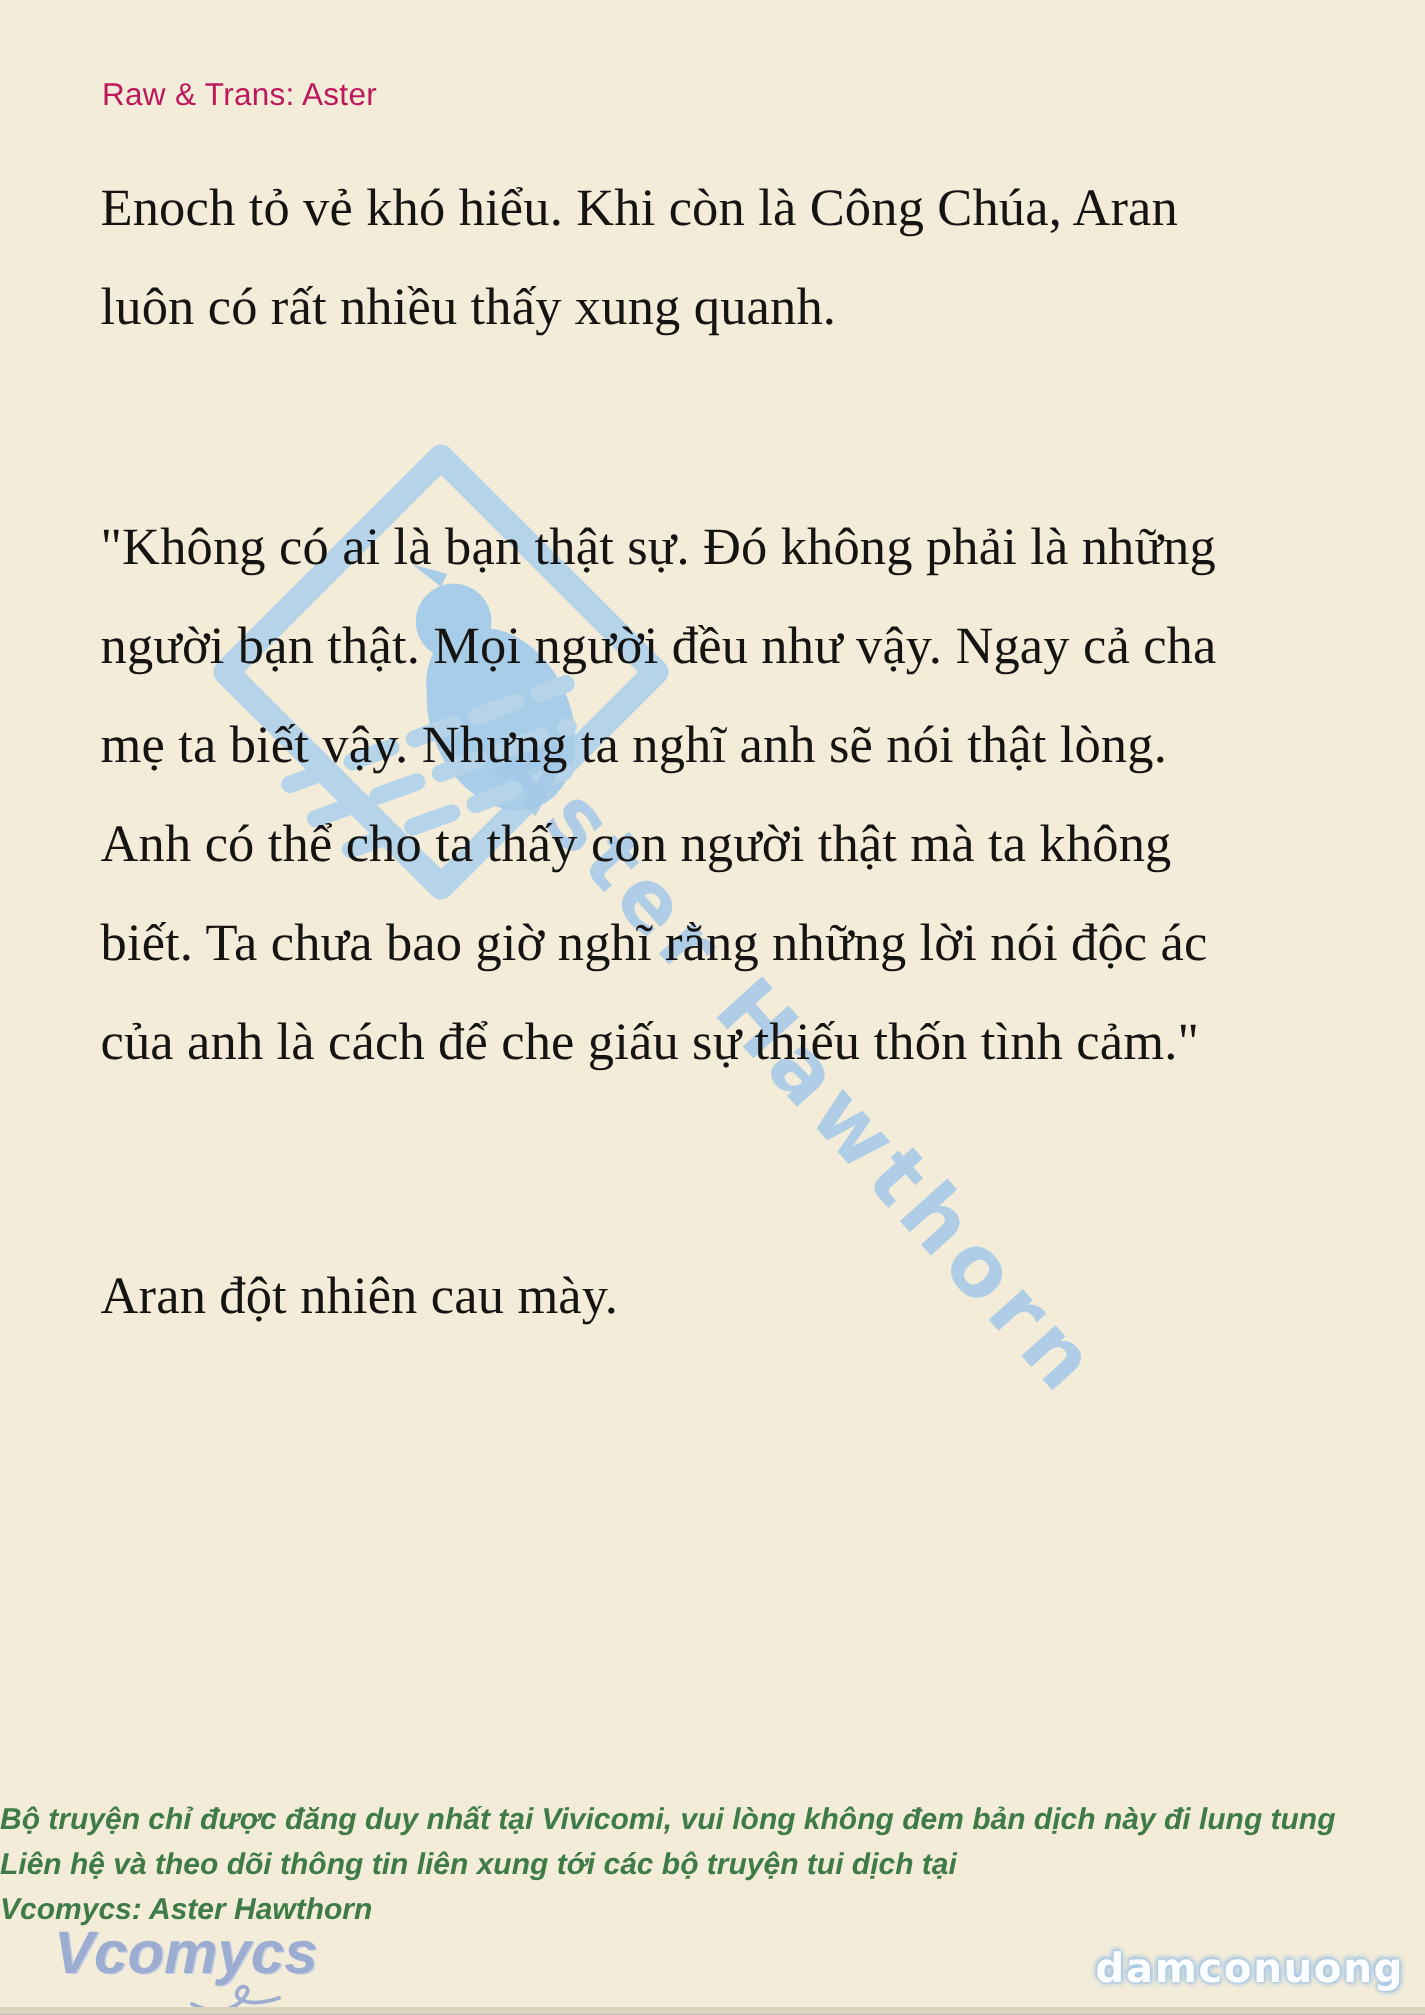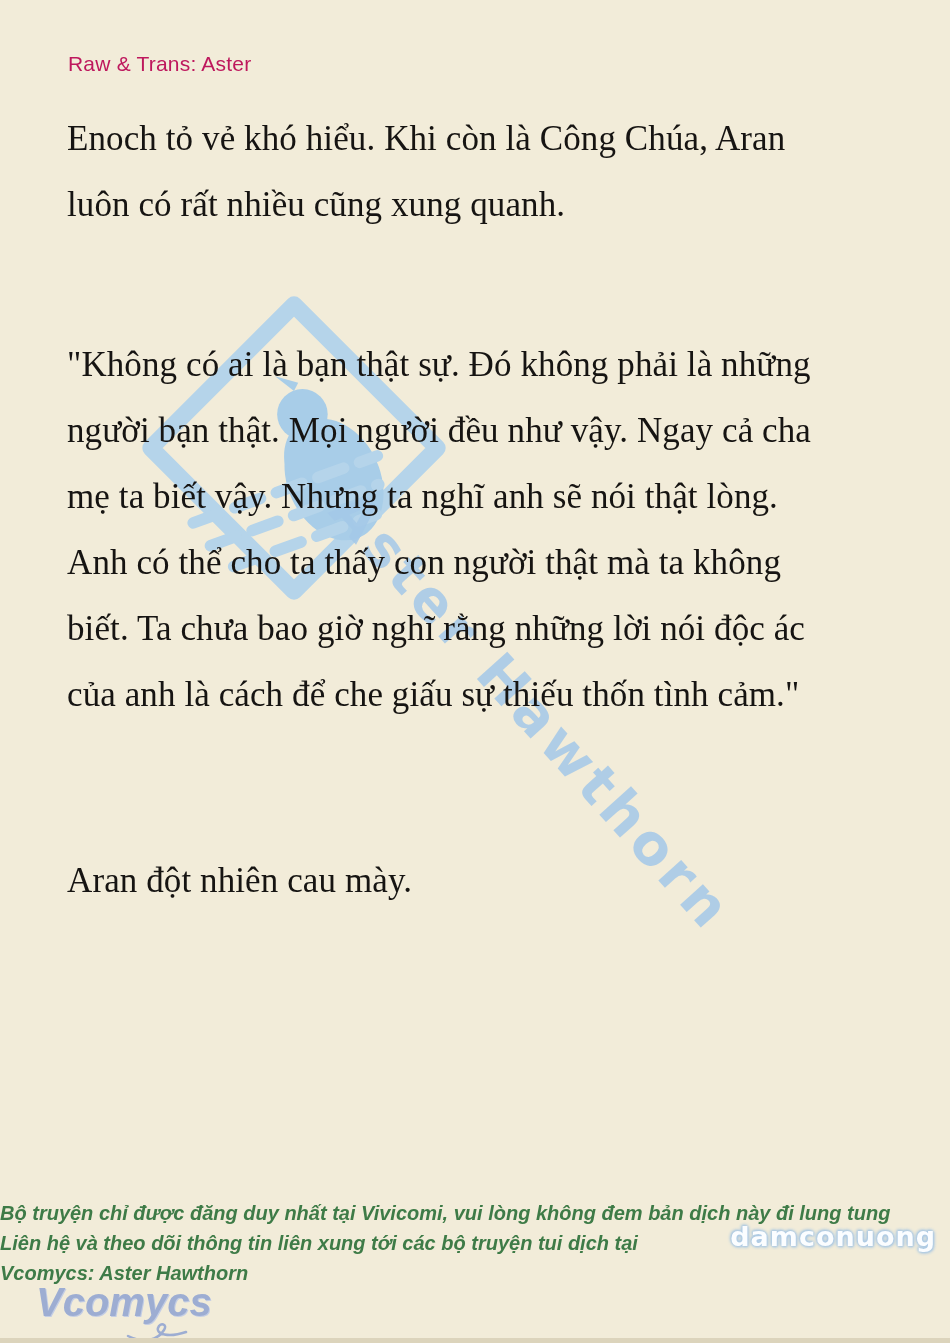--- a/index.html
+++ b/index.html
@@ -15,21 +15,21 @@
     font-size:21px; color:#be185d; letter-spacing:.2px;
   }
   
   .para { position:absolute; left:67px; width:824px; color:#161412; z-index:2; }
   .para .line {
     font-size:35px; line-height:66px; white-space:nowrap;
     letter-spacing:.1px;
   }
   #p1 { top:106px; }
   #p2 { top:332px; }
-  #p3 { top:848px; }
+  #p3 { top:831px; }
   
   .wm-icon {
     position:absolute; left:136px; top:290px; width:316px; height:316px;
     z-index:1;
   }
   .wm-text {
     position:absolute; left:366px; top:478px;
     transform:rotate(48deg); transform-origin:0 0;
     font-family:"DejaVu Sans", sans-serif; font-weight:600;
     font-size:56px; letter-spacing:5px; white-space:nowrap;
@@ -47,21 +47,21 @@
     position:absolute; left:36px; top:1276px;
     font-family:"Liberation Sans", sans-serif;
     font-style:italic; font-weight:bold;
     font-size:40px; line-height:52px; letter-spacing:0px;
     color:#9dadd2; text-shadow:1px 1px 0 #c3cde4; z-index:2;
   }
   .logo .logo-text::first-letter { font-size:58px; }
   .logo-flourish { position:absolute; left:88px; top:46px; }
   
   .sitetag {
-    position:absolute; right:14px; top:1221px;
+    position:absolute; right:14px; top:1297px;
     font-family:"DejaVu Sans", sans-serif; font-weight:bold;
     font-size:27px; letter-spacing:1px; color:#fbfdff;
     text-shadow:0 0 2px #aecbe6, 0 0 4px #aecbe6, 1px 1px 3px #9fc1e0,
                 -1px -1px 3px #9fc1e0; z-index:2;
   }
   .bottom-strip {
     position:absolute; left:0; bottom:0; width:950px; height:5px;
     background:#dcd4bc; z-index:3;
   }
 </style>
@@ -84,21 +84,21 @@
       <line x1="58" y1="188" x2="244" y2="188"></line>
       <line x1="66" y1="214" x2="236" y2="214"></line>
       <line x1="80" y1="240" x2="224" y2="240"></line>
     </g>
   </svg>
 
   <div class="wm-text">Aster Hawthorn</div>
 
   <div class="para" id="p1">
     <div class="line">Enoch tỏ vẻ khó hiểu. Khi còn là Công Chúa, Aran</div>
-    <div class="line">luôn có rất nhiều cũng xung quanh.</div>
+    <div class="line">luôn có rất nhiều thấy xung quanh.</div>
   </div>
 
   <div class="para" id="p2">
     <div class="line">"Không có ai là bạn thật sự. Đó không phải là những</div>
     <div class="line">người bạn thật. Mọi người đều như vậy. Ngay cả cha</div>
     <div class="line">mẹ ta biết vậy. Nhưng ta nghĩ anh sẽ nói thật lòng.</div>
     <div class="line">Anh có thể cho ta thấy con người thật mà ta không</div>
     <div class="line">biết. Ta chưa bao giờ nghĩ rằng những lời nói độc ác</div>
     <div class="line">của anh là cách để che giấu sự thiếu thốn tình cảm."</div>
   </div>

